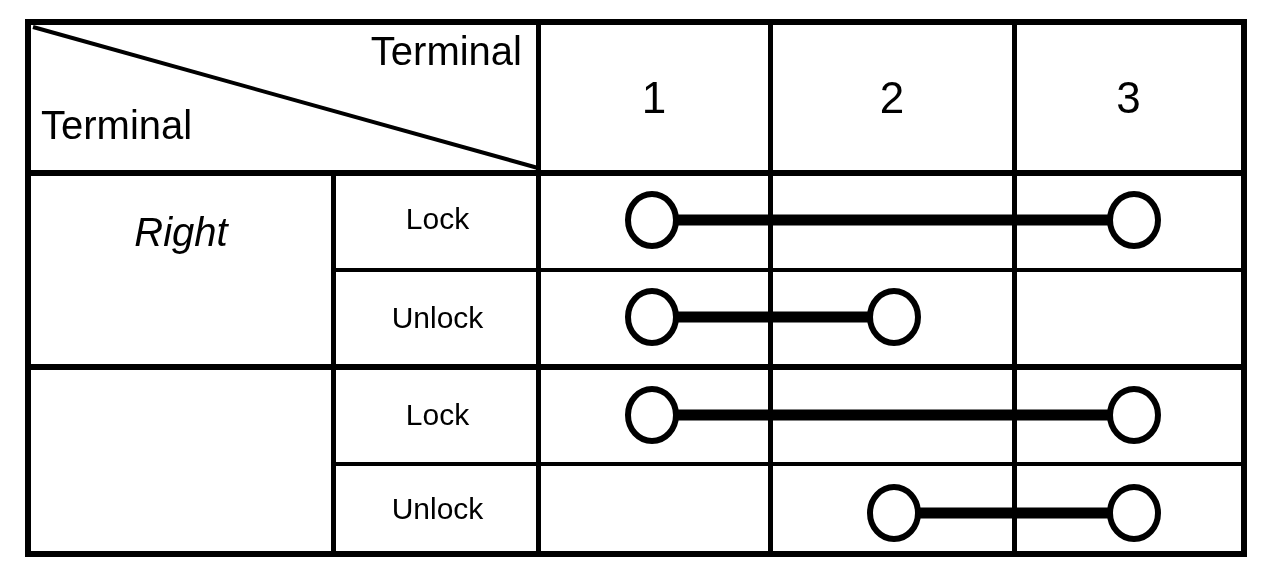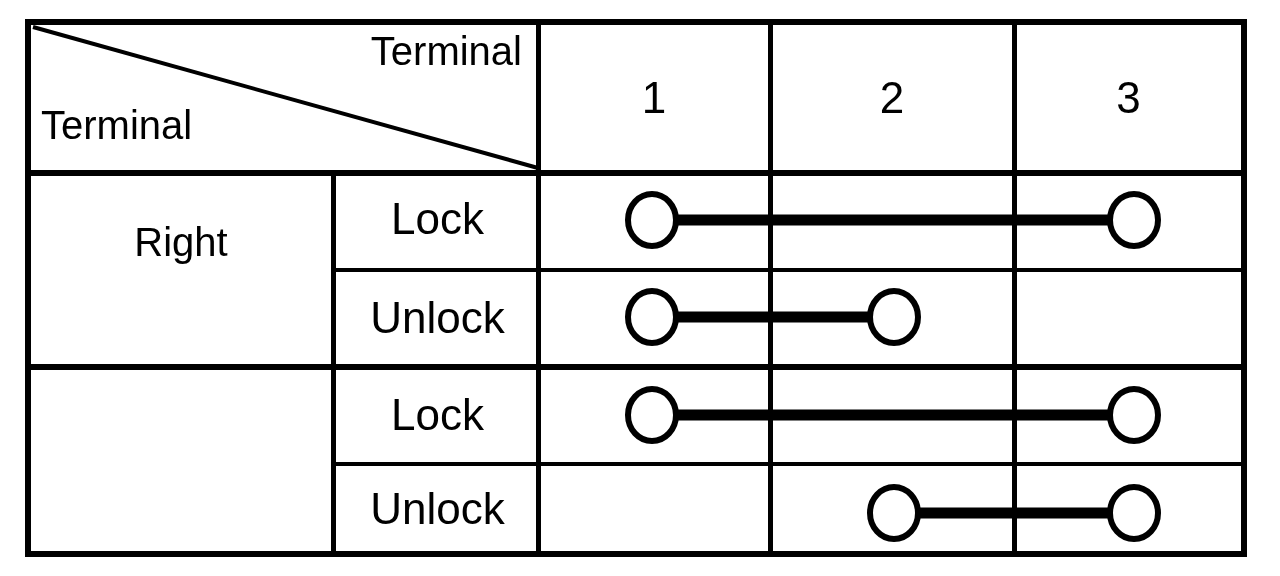--- a/index.html
+++ b/index.html
@@ -113,21 +113,21 @@
     justify-content: center;
     font-size: 40px;
   }
   .state-cell {
     position: absolute;
     left: 304px;
     width: 205px;
     display: flex;
     align-items: center;
     justify-content: center;
-    font-size: 44px;
+    font-size: 30px;
     text-align: center;
   }
 
   
   .contacts {
     position: absolute;
     left: 0;
     top: 0;
     width: 1210px;
     height: 526px;
@@ -167,21 +167,21 @@
           <line x1="2" y1="2" x2="507" y2="143"></line>
         </svg>
         <div class="lbl-terminal">Terminal</div>
         <div class="lbl-position">Terminal</div>
       </div>
 
       <div class="term-head" style="left:509px; width:228px;">1</div>
       <div class="term-head" style="left:741px; width:240px;">2</div>
       <div class="term-head" style="left:985px; width:225px;">3</div>
 
-      <div class="pos-cell" style="top:145px; height:144px;">Right</div>
+      <div class="pos-cell" style="top:135px; height:144px;font-style:italic;">Right</div>
 
       <div class="state-cell" style="top:145px; height:98px;">Lock</div>
       <div class="state-cell" style="top:247px; height:92px;">Unlock</div>
       <div class="state-cell" style="top:343px; height:94px;">Lock</div>
       <div class="state-cell" style="top:441px; height:85px;">Unlock</div>
 
       <svg class="contacts" viewBox="0 0 1210 526">
 
         <line class="wire" x1="621" y1="195" x2="1103" y2="195"></line>
         <ellipse class="node" cx="621" cy="195" rx="24" ry="26"></ellipse>

